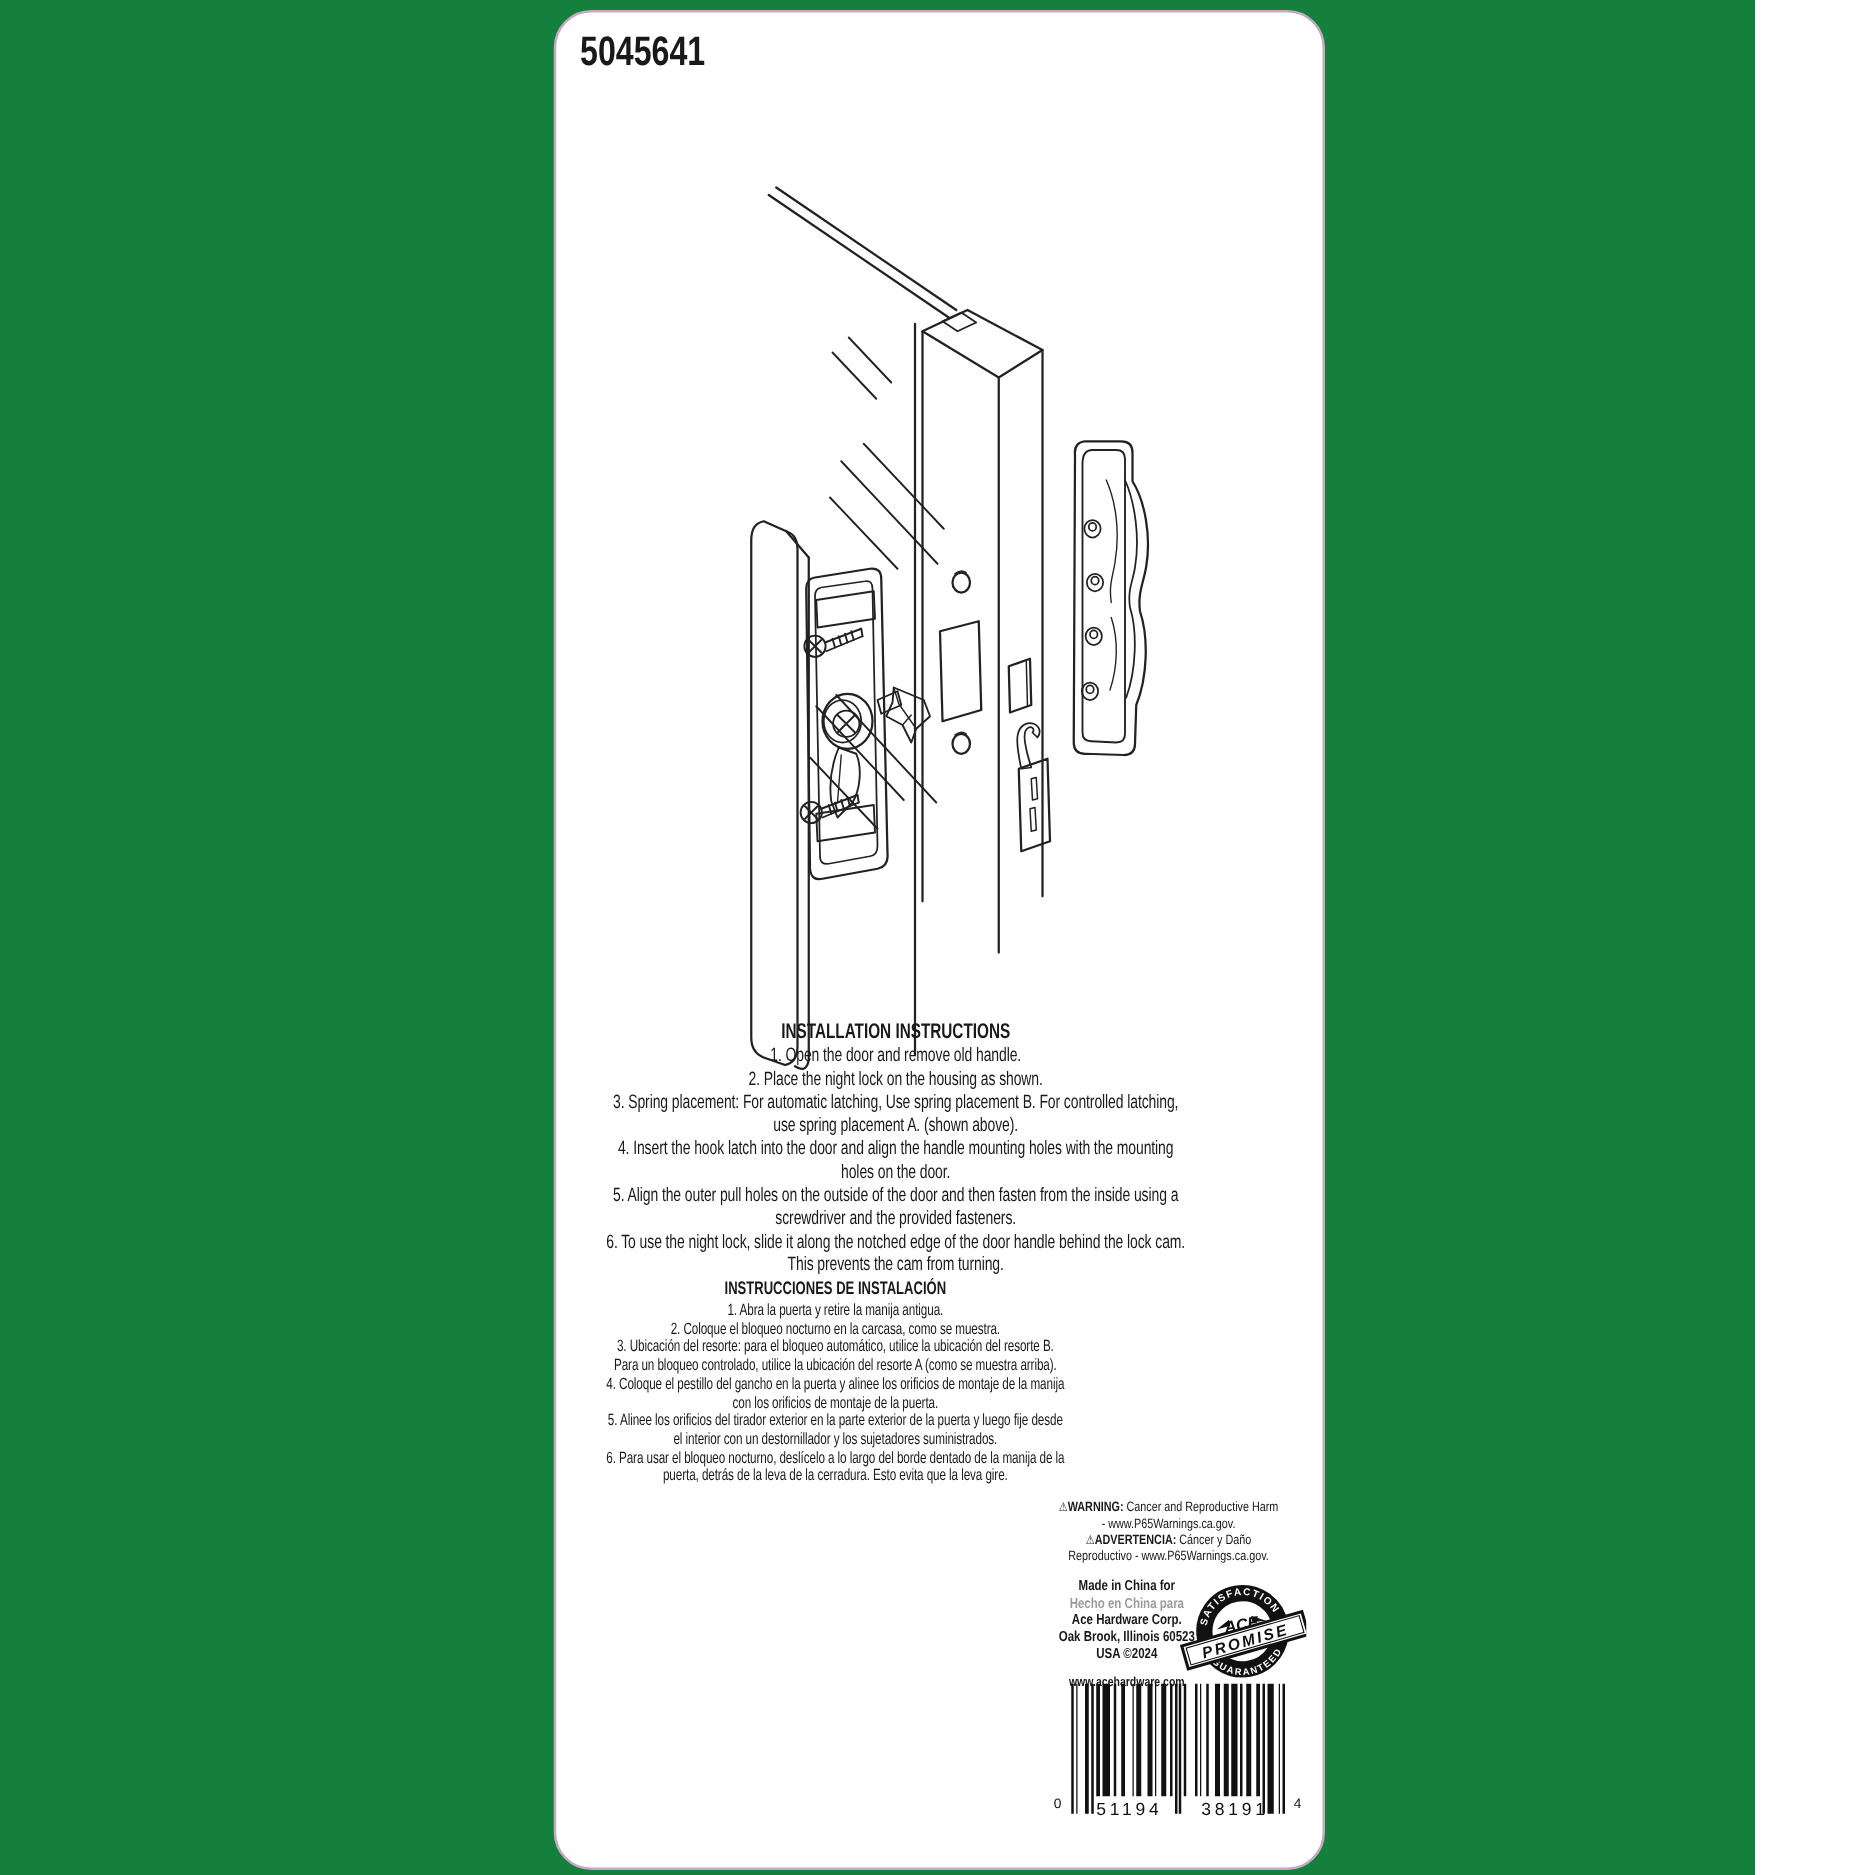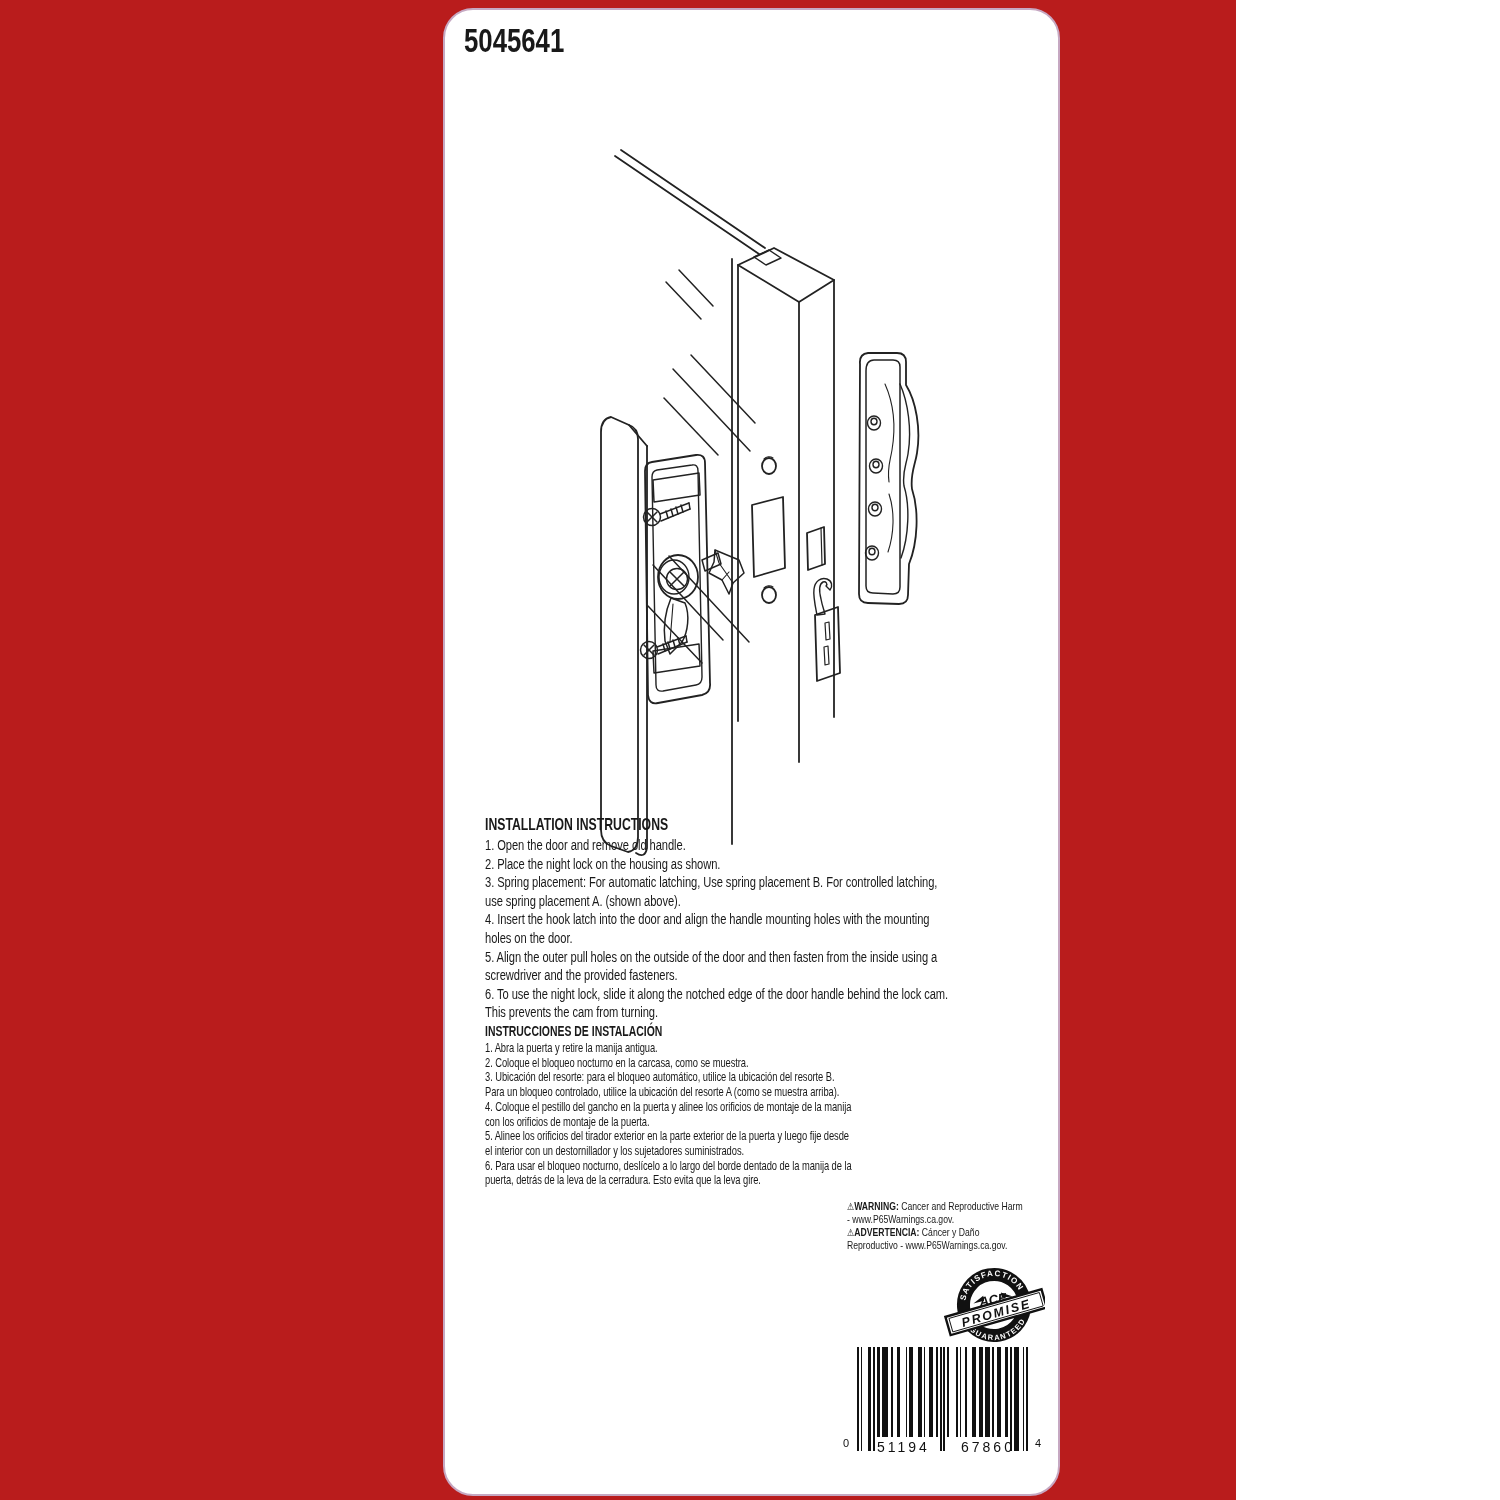--- a/index.html
+++ b/index.html
@@ -1,17 +1,17 @@
 <!DOCTYPE html>
 <html><head>
 <meta charset="utf-8">
 <style>
   html,body{margin:0;padding:0;background:#ffffff;}
-  .page{position:relative;width:1236px;height:1500px;background:#b91c1c;overflow:hidden;
-        font-family:"Liberation Sans",sans-serif;color:#191919;}
+  .page{position:relative;width:1404px;height:1500px;background:#15803d;overflow:hidden;
+        font-family:"Liberation Sans",sans-serif;color:#191919;text-align:center;}
   .card{position:absolute;left:443px;top:8px;width:613px;height:1484px;background:#fff;
         border:2px solid #c6a8c2;border-radius:30px;}
   .sku{position:absolute;left:19px;top:12px;font-size:33px;font-weight:700;letter-spacing:0px;
        transform:scaleX(.78);transform-origin:0 0;white-space:nowrap;}
   .diagram{position:absolute;left:132px;top:127px;}
   
   .txtblock{position:absolute;left:40px;white-space:nowrap;}
   .cx{transform:scaleX(.72);transform-origin:0 0;}
   .en-title{font-size:17px;font-weight:700;line-height:22px;}
   .en-line{font-size:15.5px;line-height:18.6px;letter-spacing:-.1px;}
@@ -182,20 +182,28 @@
       <div class="warn-line cx8">
         <span class="tri">⚠</span><b>WARNING:</b><span> Cancer and Reproductive Harm</span>
       </div>
       <div class="warn-line cx8">- www.P65Warnings.ca.gov.</div>
       <div class="warn-line cx8">
         <span class="tri">⚠</span><b>ADVERTENCIA:</b><span> Cáncer y Daño</span>
       </div>
       <div class="warn-line cx8">Reproductivo - www.P65Warnings.ca.gov.</div>
     </div>
 
+    <div class="smallblock" style="left:402px;top:1253px;">
+      <div class="mi-line cx8">Made in China for</div>
+      <div class="mi-line mi-gray cx8">Hecho en China para</div>
+      <div class="mi-line cx8">Ace Hardware Corp.</div>
+      <div class="mi-line cx8">Oak Brook, Illinois 60523</div>
+      <div class="mi-line cx8">USA ©2024</div>
+      <div class="mi-site cx8">www.acehardware.com</div>
+    </div>
 
     <svg style="position:absolute;left:498px;top:1246px;" width="102" height="98" viewBox="-51 -49 102 98">
       <defs>
         <path id="arcTop" d="M -29,0 A 29 29 0 0 1 29,0"></path>
         <path id="arcBot" d="M -35,0 A 35 35 0 0 0 35,0"></path>
       </defs>
       <g transform="rotate(-10)">
         <circle r="30.5" fill="#ffffff" stroke="#111" stroke-width="13"></circle>
         <text font-size="8" font-weight="700" fill="#fff" letter-spacing="1.2" text-anchor="middle" font-family="Liberation Sans, sans-serif">
           <textPath href="#arcTop" startOffset="50%">SATISFACTION</textPath>
@@ -241,18 +249,18 @@
           <div class="bar" style="left: 135px; width: 1.8px;"></div>
           <div class="bar" style="left: 140.4px; width: 3.6px;"></div>
           <div class="bar" style="left: 147.6px; width: 3.6px;"></div>
           <div class="bar tall" style="left: 153px; width: 1.8px;"></div>
           <div class="bar tall" style="left: 156.6px; width: 5.4px;"></div>
           <div class="bar tall" style="left: 165.6px; width: 1.8px;"></div>
           <div class="bar tall" style="left: 169.2px; width: 1.8px;"></div>
         </div>
       <span class="bc-num bc-0">0</span>
       <span class="bc-num bc-g1">51194</span>
-      <span class="bc-num bc-g2">67860</span>
+      <span class="bc-num bc-g2">38191</span>
       <span class="bc-num bc-4">4</span>
     </div>
 
   </div>
 </div>
 
 </body></html>

